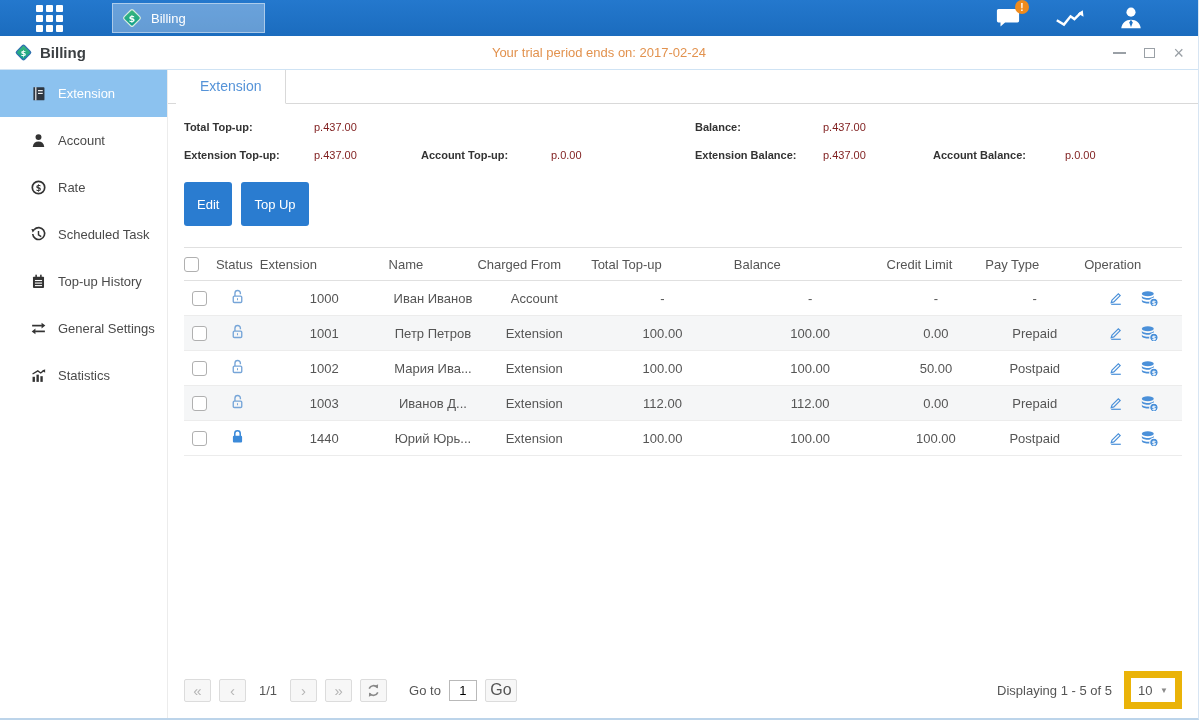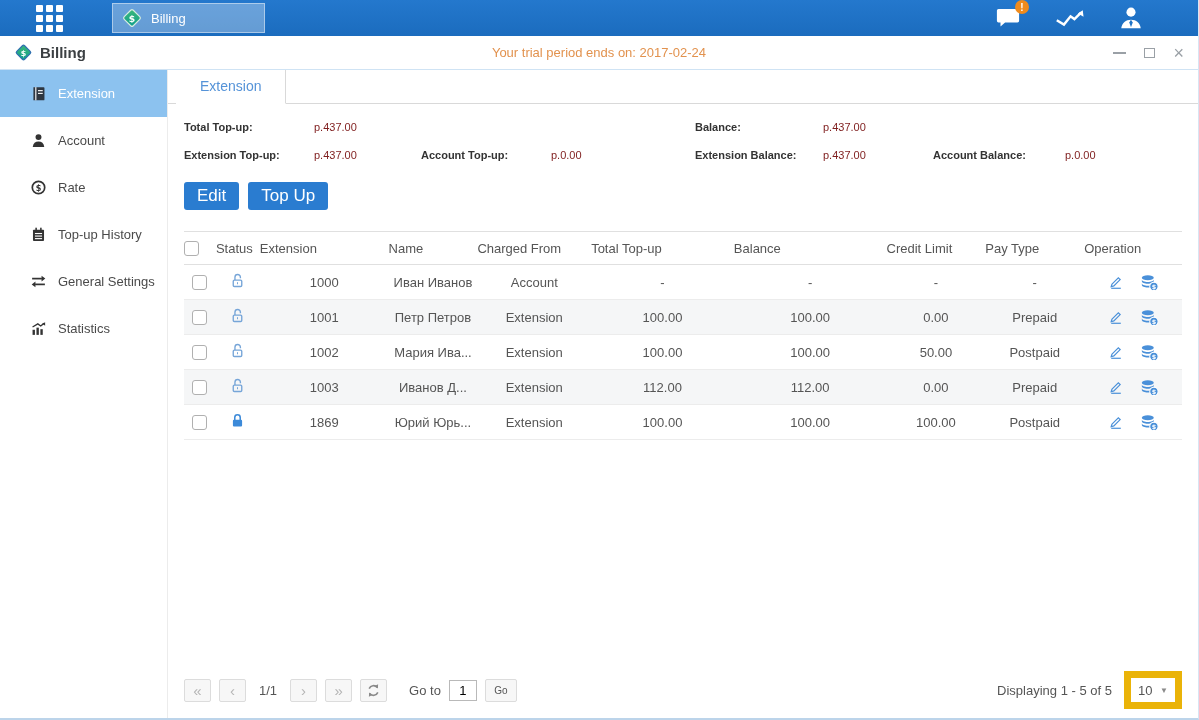--- a/index.html
+++ b/index.html
@@ -42,40 +42,40 @@
   .tab { background:#fff; color:#5593d8; font-size:14px; padding:0 24px; line-height:33px; border-right:1px solid #d9d9d9;
          margin-bottom:-1px; border-bottom:1px solid #fff; cursor:pointer; }
 
   
   .summary { display:grid; grid-template-columns:130px 107px 130px 144px 128px 110px 132px 1fr; row-gap:16px; margin-top:17px; font-size:11px; }
   .slabel { font-weight:bold; color:#333; }
   .sval { color:#7f1d1d; }
 
   
   .btnrow { margin-top:21px; display:flex; gap:9px; }
-  .btn { background:#2a7cd0; color:#fff; border:none; font-size:17px; font-family:"Liberation Sans",sans-serif;
-         height:28px; padding:0 13px; border-radius:3px; cursor:pointer; }
+  .btn { background:#2a7cd0; color:#fff; border:none; font-size:13px; font-family:"Liberation Sans",sans-serif;
+         height:44px; padding:0 13px; border-radius:3px; cursor:pointer; }
 
   
   table { width:100%; border-collapse:collapse; table-layout:fixed; margin-top:21px; font-size:13px; color:#555; }
   thead th { font-weight:normal; color:#555; height:33px; border-top:1px solid #e0e0e0; border-bottom:1px solid #e0e0e0; text-align:left; }
   tbody td { height:35px; text-align:center; border-bottom:1px solid #ececec; overflow:hidden; white-space:nowrap; }
   tbody tr:nth-child(even) { background:#f5f6f7; }
   .cb { display:inline-block; width:15px; height:15px; border:1px solid #b0b0b0; border-radius:3px; background:#fff; vertical-align:middle; cursor:pointer; }
   .ops { display:flex; justify-content:center; align-items:center; gap:16px; }
   .opbtn { cursor:pointer; display:inline-flex; }
 
   
   .pager { position:absolute; left:16px; right:16px; bottom:10px; display:flex; align-items:center; gap:8px; font-size:13px; color:#555; }
   .pbtn { width:27px; height:23px; background:#f7f7f7; border:1px solid #dcdcdc; border-radius:2px; color:#b5b5b5;
           display:inline-flex; align-items:center; justify-content:center; font-size:15px; cursor:pointer; }
   .pageind { margin:0 5px; color:#555; }
   .goto-label { margin-left:14px; }
   .goto-input { width:28px; height:21px; border:1px solid #b9b9b9; text-align:center; font-size:13px; font-family:"Liberation Sans",sans-serif; }
-  .gobtn { width:32px; color:#555; font-size:10px; }
+  .gobtn { width:32px; color:#555; font-size:16px; }
   .pager-right { margin-left:auto; display:flex; align-items:center; gap:12px; }
   .select { width:58px; height:23px; border:7px solid #eab308; background:#fff; display:flex; align-items:center;
             justify-content:space-between; padding:12px 7px; cursor:pointer; }
   .select .caret { font-size:8px; color:#8a8a8a; }
 </style>
 </head>
 <body>
 
 <div class="app">
 
@@ -165,20 +165,28 @@
             <path d="M3.2 17.5c.5-4.3 3.1-6.3 6.8-6.3s6.3 2 6.8 6.3z"></path>
         </svg>
         <span>Account</span>
       </div>
       <div class="side-item">
         <svg width="17" height="17" viewBox="0 0 20 20">
           <circle cx="10" cy="10" r="7.3" fill="none" stroke="#333" stroke-width="2"></circle>
           <text x="10" y="13.6" text-anchor="middle" font-size="9.5" font-weight="bold" fill="#333" font-family="DejaVu Sans">$</text>
         </svg>
         <span>Rate</span>
+      </div>
+      <div class="side-item">
+        <svg width="17" height="17" viewBox="0 0 20 20">
+          <path d="M5 4.2A7 7 0 1 1 3.2 9.4" fill="none" stroke="#333" stroke-width="1.9"></path>
+          <polygon points="1.6,3.4 6.4,3.8 3.2,7.6" fill="#333"></polygon>
+          <path d="M10 6v4.4l3.2 2" fill="none" stroke="#333" stroke-width="1.7"></path>
+        </svg>
+        <span>Scheduled Task</span>
       </div>
       <div class="side-item">
         <svg width="17" height="17" viewBox="0 0 20 20" fill="#333">
           <rect x="3.5" y="4.3" width="13" height="13.2" rx="1"></rect>
           <rect x="6.3" y="2" width="1.8" height="3.6"></rect>
             <rect x="11.9" y="2" width="1.8" height="3.6"></rect>
           <rect x="5.8" y="8.2" width="8.4" height="1.3" fill="#fff"></rect>
           <rect x="5.8" y="11.2" width="8.4" height="1.3" fill="#fff"></rect>
           <rect x="5.8" y="14.2" width="8.4" height="1.3" fill="#fff"></rect>
         </svg>
@@ -402,21 +410,21 @@
                   </span>
                 </span>
               </td>
             </tr>
             <tr>
               <td><span class="cb"></span></td>
               <td><span><svg width="17" height="17" viewBox="0 0 20 20">
                     <path d="M6.8 9.6 V6.4 a3.2 3.2 0 0 1 6.4 0 V9.6" fill="none" stroke="#3c8ad9" stroke-width="1.8"></path>
                     <rect x="4.6" y="9.2" width="10.8" height="8" rx="1.3" fill="#3c8ad9"></rect>
                   </svg></span></td>
-              <td>1869</td>
+              <td>1440</td>
               <td>Юрий Юрь...</td>
               <td>Extension</td>
               <td>100.00</td>
               <td>100.00</td>
               <td>100.00</td>
               <td>Postpaid</td>
               <td>
                 <span class="ops">
                   <span class="opbtn">
                     <svg width="16" height="16" viewBox="0 0 20 20">

